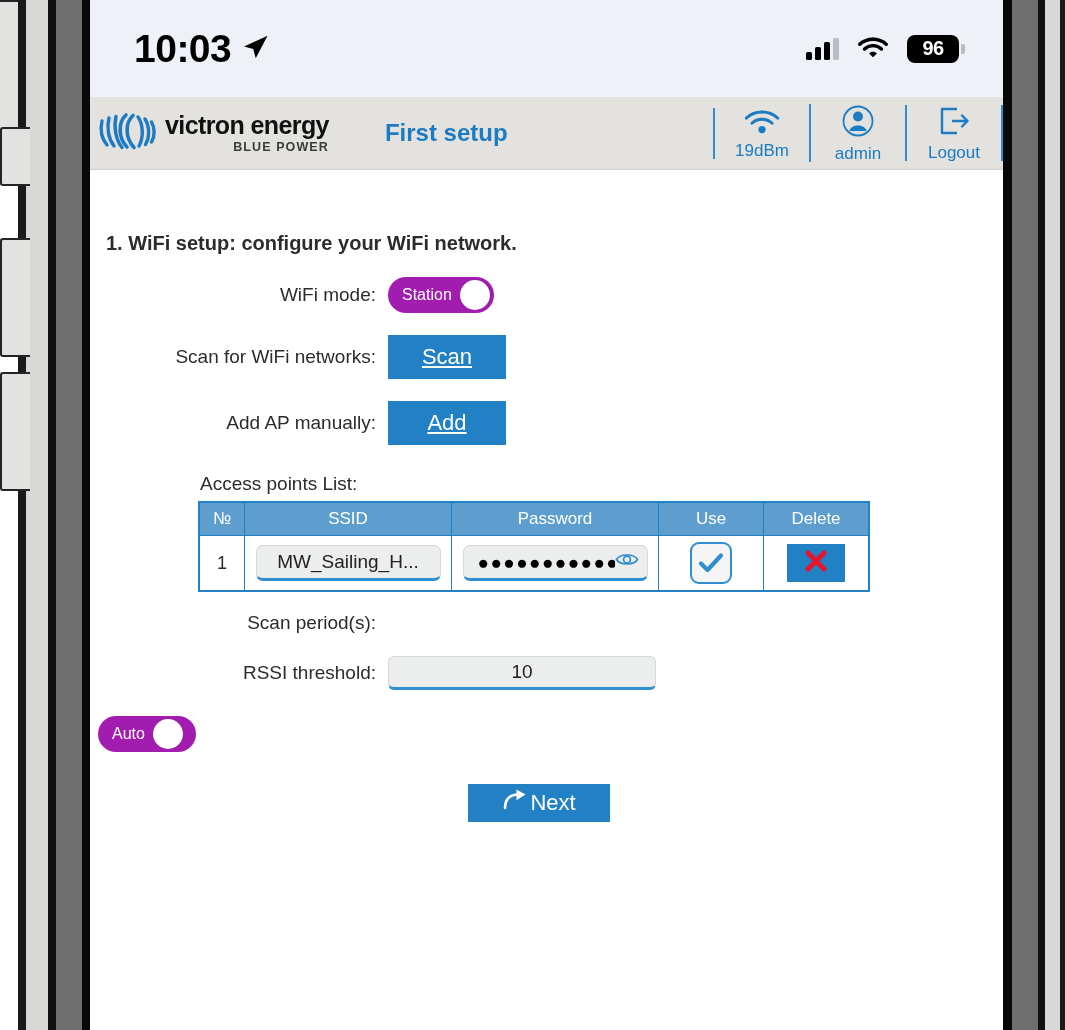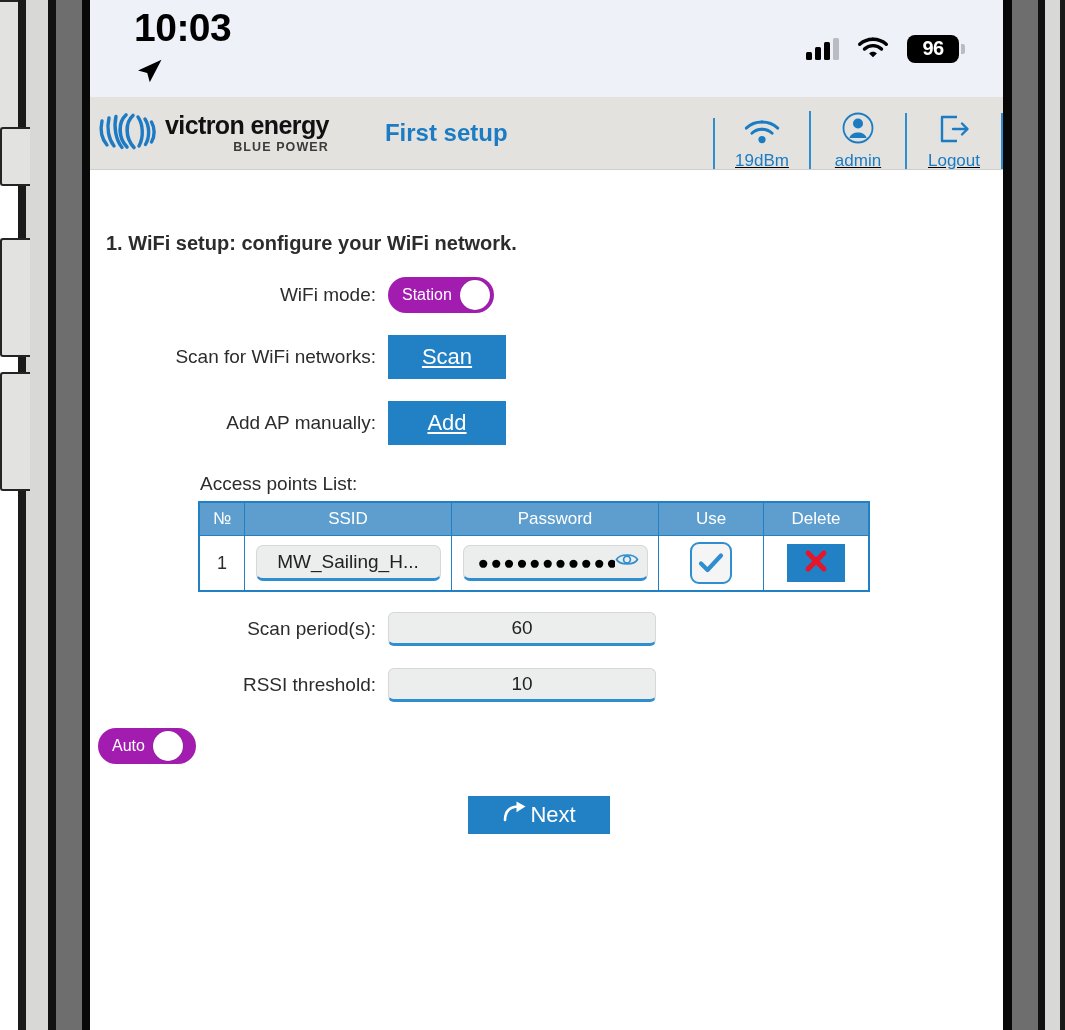--- a/index.html
+++ b/index.html
@@ -52,21 +52,21 @@
     position:absolute; left:90px; top:0; width:913px; height:1030px;
     background:#ffffff; overflow:hidden;
   }
 
   
   #status-bar {
     position:relative; height:97px; background:#eef1f8;
     display:flex; align-items:center; justify-content:space-between;
     padding:0 38px 0 44px; box-sizing:border-box;
   }
-  .sb-left { display:flex; align-items:flex-start; gap:9px;flex-direction:column; }
+  .sb-left { display:flex; align-items:center; gap:9px; }
   .sb-time {
     font-size:39px; font-weight:bold; color:#000;
     letter-spacing:-0.5px; line-height:1;
   }
   .loc-arrow { display:block; }
   .sb-right { display:flex; align-items:center; gap:18px; }
   .cell-bars { display:flex; align-items:flex-end; gap:3px; height:22px; }
   .cell-bars i { display:block; width:6px; background:#000; border-radius:1.5px; }
   .cell-bars i:nth-child(1){ height:8px; }
   .cell-bars i:nth-child(2){ height:13px; }
@@ -98,21 +98,21 @@
   }
   .logo-sub {
     font-size:12.5px; font-weight:bold; color:#3b3b3b;
     letter-spacing:1.1px; text-align:right; margin-top:3px;
   }
   .page-title {
     flex:0 0 auto; margin-left:56px; align-self:center;
     font-size:24px; font-weight:bold; color:#1b7cc4;
   }
   .header-spacer { flex:1 1 auto; }
-  .hdr-actions { display:flex; align-items:flex-end;text-decoration:underline; }
+  .hdr-actions { display:flex; align-items:center; }
   .hdr-item {
     width:94px; display:flex; flex-direction:column;
     align-items:center; justify-content:center; gap:1px;
     border-left:2px solid #2f8ed0;
     color:#1b7cc4; font-size:17px;
   }
   .hdr-item.last { border-right:2px solid #2f8ed0; }
   .hdr-label { line-height:1; margin-top:1px; }
 
   
@@ -406,21 +406,20 @@
                 </svg>
               </span>
             </div>
           </td>
         </tr>
       </tbody>
     </table>
 
     <div class="form-row" style="margin-top:20px;">
       <div class="form-label">Scan period(s):</div>
-      <div class="field wide">60</div>
     </div>
 
     <div class="form-row">
       <div class="form-label">RSSI threshold:</div>
       <div class="field wide">10</div>
     </div>
 
     <div class="form-row" style="margin-top:26px;">
       <div class="toggle">
         <span class="tg-label">Auto</span>

